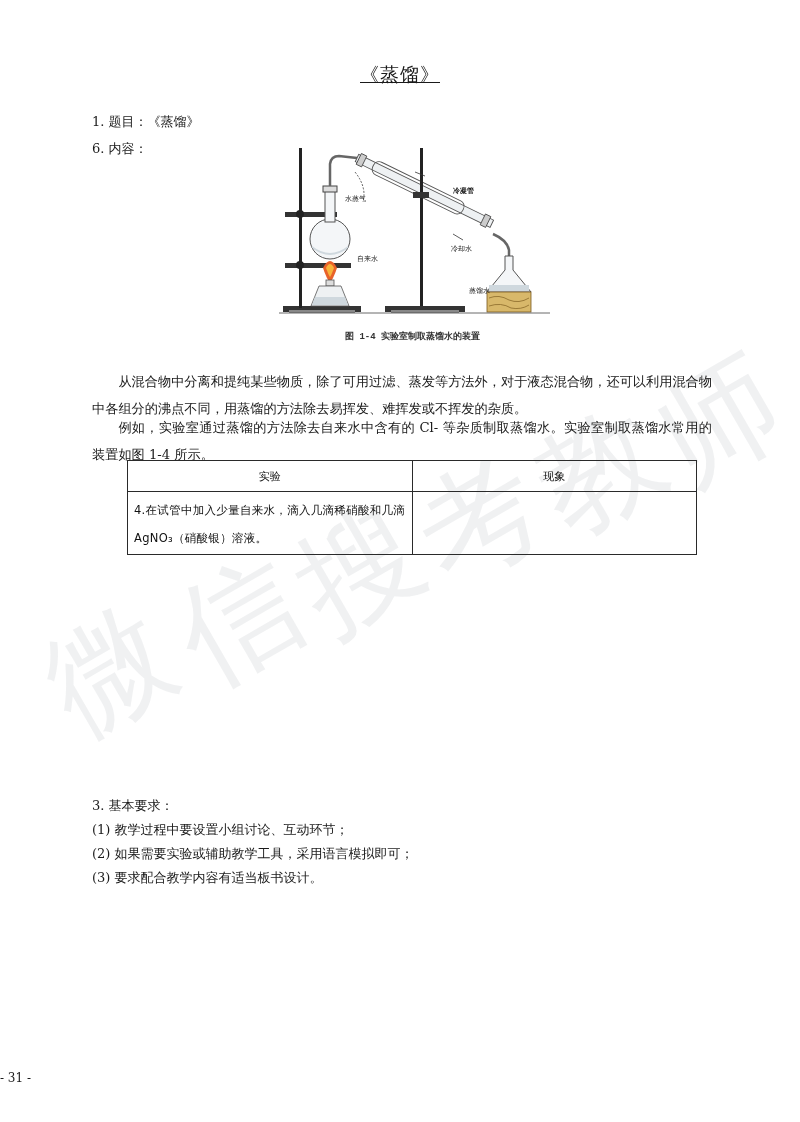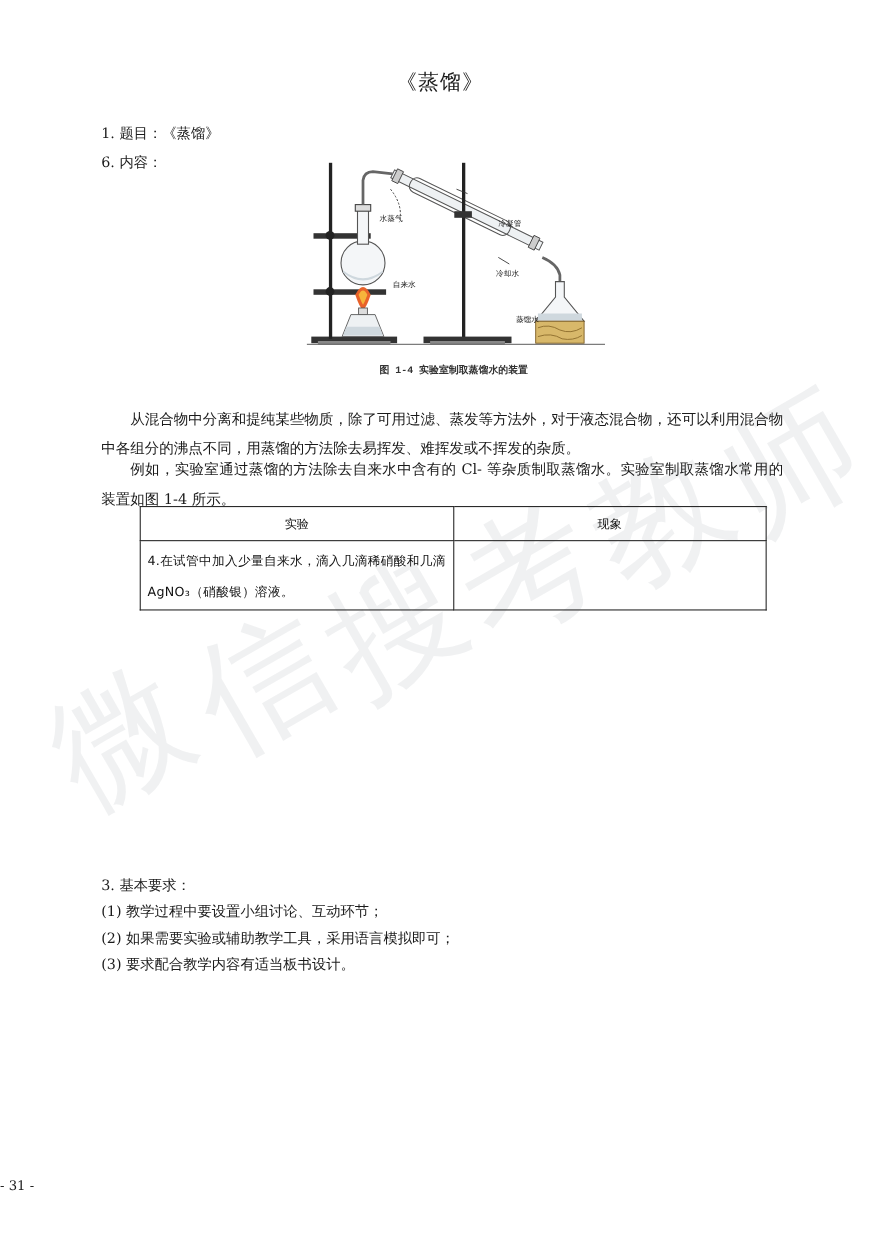--- a/index.html
+++ b/index.html
@@ -34,20 +34,21 @@
     }
     .page-title {
       position: absolute;
       top: 62px;
       left: 0;
       width: 800px;
       text-align: center;
       font-size: 19px;
       letter-spacing: 1px;
       z-index: 1;
+      text-decoration: underline;
     }
     .line {
       position: absolute;
       font-size: 13px;
       line-height: 20px;
       z-index: 1;
       white-space: nowrap;
     }
     .para {
       position: absolute;
@@ -203,21 +204,21 @@
 
     <path d="M230 114 L238 114 L238 128 L256 150 L212 150 L230 128 Z" fill="#f4f6f8" stroke="#555" stroke-width="1"></path>
     <rect x="214" y="143" width="40" height="6" fill="#cfd8de"></rect>
 
     <rect x="212" y="150" width="44" height="20" fill="#d8b86a" stroke="#7a5a20" stroke-width="0.8"></rect>
     <path d="M214 156 Q224 152 234 158 Q244 162 254 156 M214 164 Q226 160 236 166 Q246 168 254 163" fill="none" stroke="#8a6a2a" stroke-width="0.8"></path>
 
     <line x1="4" y1="171" x2="275" y2="171" stroke="#444" stroke-width="0.8"></line>
   </svg>
   <div class="fig-label" style="left:70px; top:52px;">水蒸气</div>
-  <div class="fig-label" style="left:178px; top:56px;">冷凝管</div>
+  <div class="fig-label" style="left:178px; top:44px;font-weight:bold;">冷凝管</div>
   <div class="fig-label" style="left:82px; top:112px;">自来水</div>
   <div class="fig-label" style="left:176px; top:102px;">冷却水</div>
   <div class="fig-label" style="left:194px; top:144px;">蒸馏水</div>
   <div class="fig-caption">图 1-4    实验室制取蒸馏水的装置</div>
 </div>
 
 <div class="para" style="top:368px;">从混合物中分离和提纯某些物质，除了可用过滤、蒸发等方法外，对于液态混合物，还可以利用混合物中各组分的沸点不同，用蒸馏的方法除去易挥发、难挥发或不挥发的杂质。</div>
 <div class="para" style="top:414px;">例如，实验室通过蒸馏的方法除去自来水中含有的 Cl- 等杂质制取蒸馏水。实验室制取蒸馏水常用的装置如图 1-4 所示。</div>
 
 <table class="exp">

